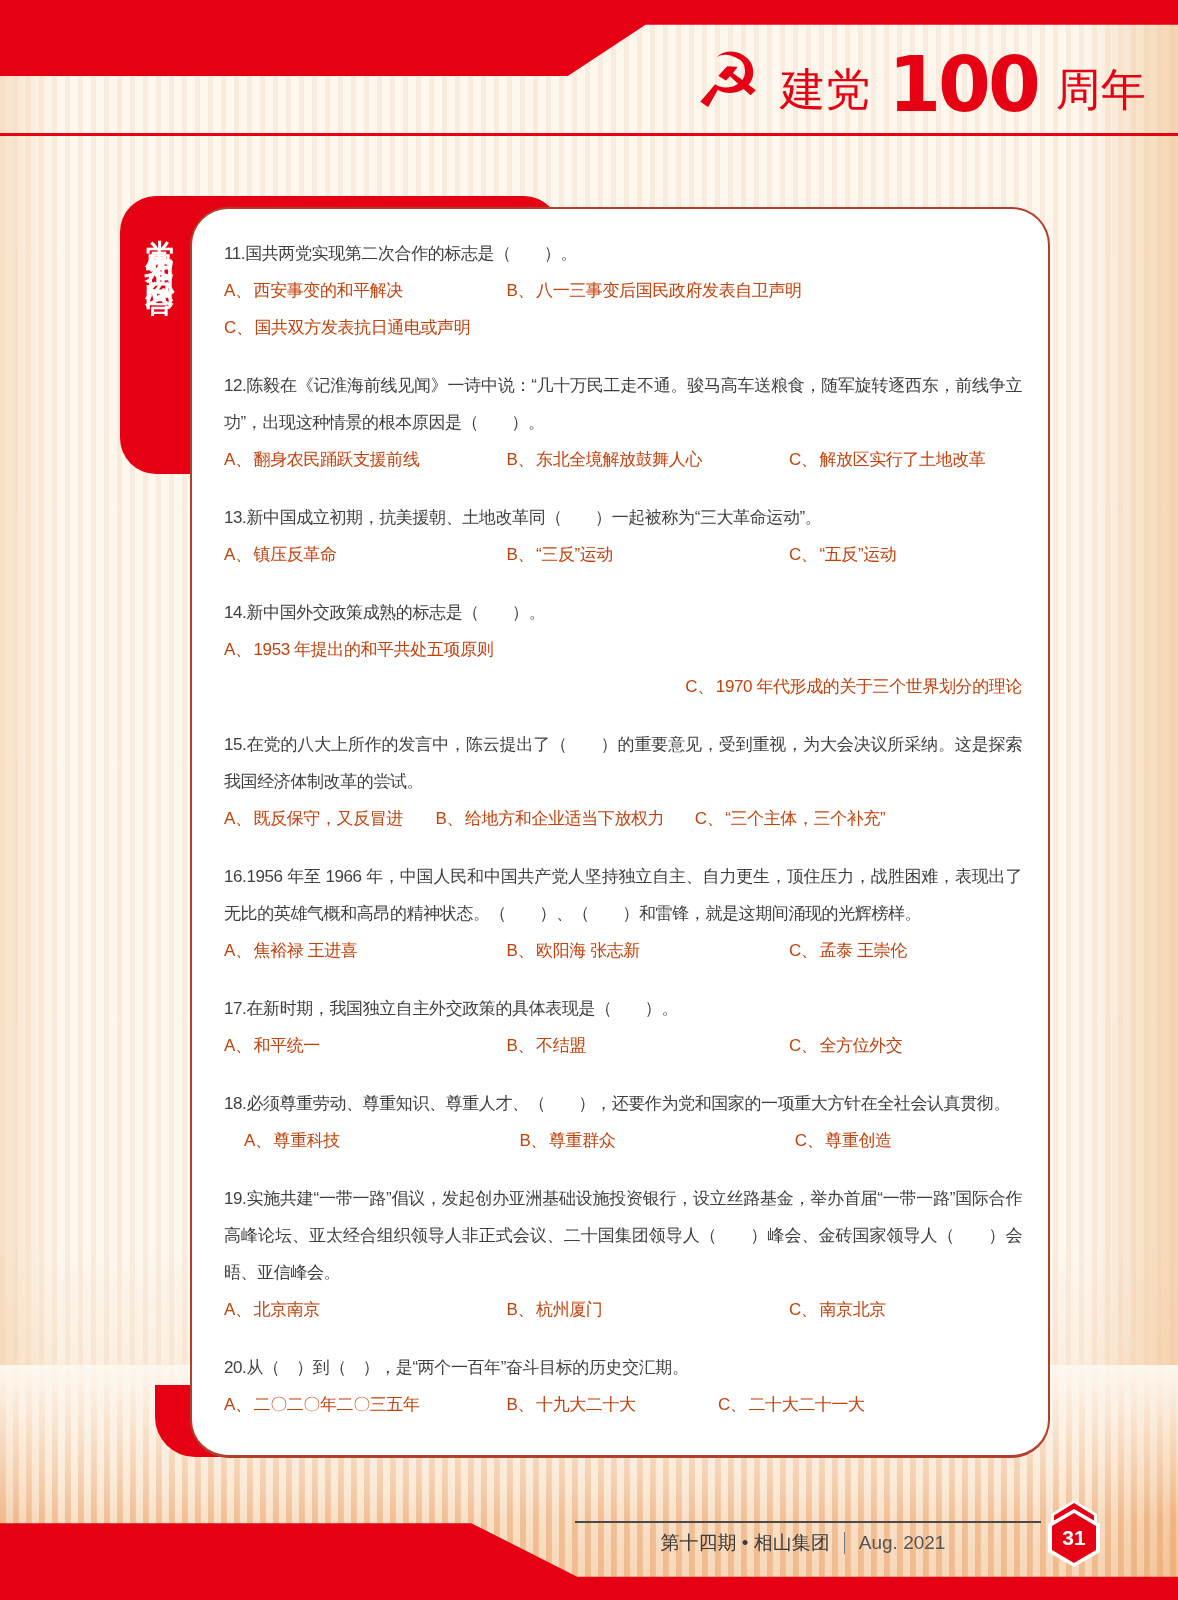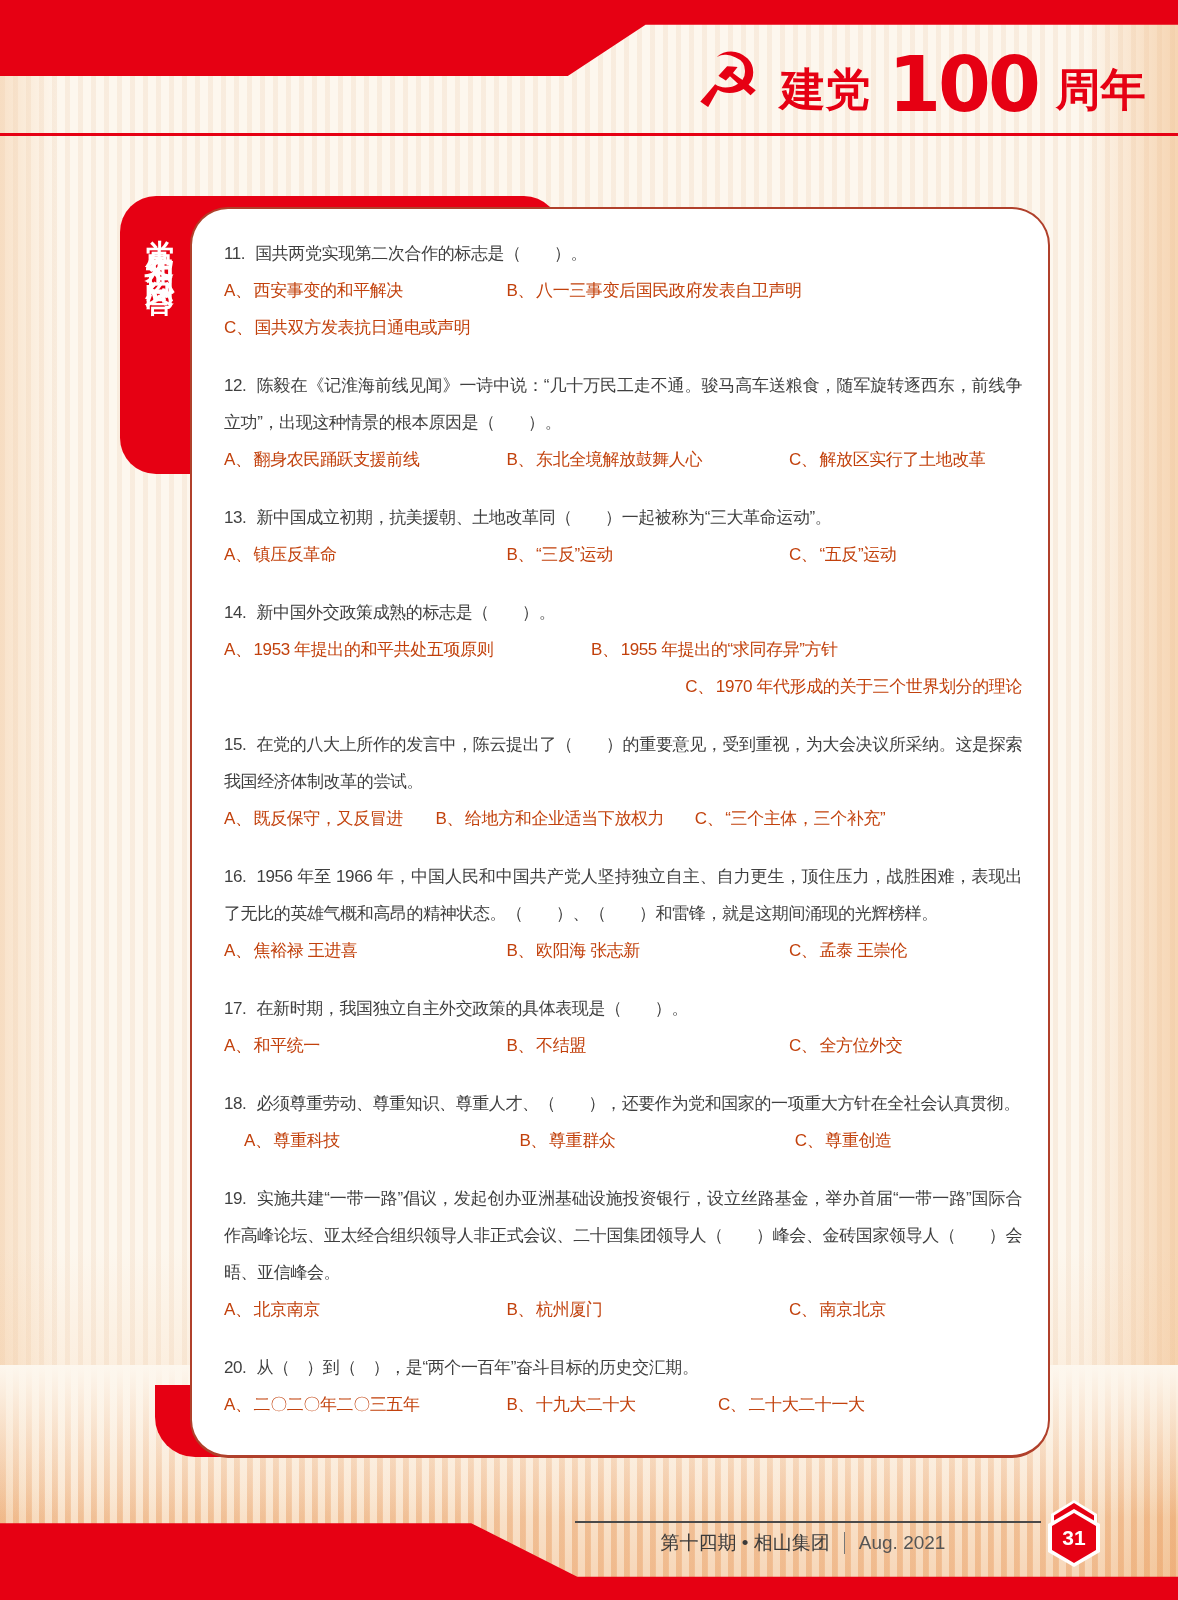--- a/index.html
+++ b/index.html
@@ -15,33 +15,33 @@
     background:
       linear-gradient(180deg,#fdf7ee 0,rgba(253,247,238,0) 72%),
       repeating-linear-gradient(90deg, rgba(233,150,85,0.38) 0 6px, rgba(253,247,238,0) 6px 13px);}
   
   .top-band{position:absolute;left:0;top:0;width:1178px;height:80px;background:#e60013;z-index:2;
     clip-path:polygon(0 0,100% 0,100% 31%,54.8% 31%,48.2% 95%,0 95%);}
   .top-rule{position:absolute;left:0;top:133px;width:1178px;height:3px;background:#e60013;z-index:2;}
   
   .brand{position:absolute;left:694px;top:40px;height:76px;display:flex;align-items:flex-end;gap:18px;z-index:3;color:#e60013;}
   .brand .emblem{font-size:76px;line-height:70px;font-family:"DejaVu Sans",sans-serif;}
-  .brand .t1,.brand .t3{font-size:45px;font-weight:700;line-height:52px;}
+  .brand .t1,.brand .t3{font-size:45px;font-weight:400;line-height:52px;}
   .brand .t2{font-size:76px;font-weight:900;line-height:62px;letter-spacing:-3px;font-family:"DejaVu Sans",sans-serif;}
   
   .side-tab{position:absolute;left:120px;top:196px;width:440px;height:278px;background:#e60013;border-radius:36px;z-index:2;}
   .side-tab-label{position:absolute;left:133px;top:216px;width:54px;z-index:2;writing-mode:vertical-rl;text-orientation:upright;
     color:#fff;font-size:29px;font-weight:700;letter-spacing:8px;line-height:54px;}
   .corner-red{position:absolute;left:155px;top:1385px;width:110px;height:72px;background:#e60013;border-radius:0 0 0 40px;z-index:2;}
   
   .card{position:absolute;left:190px;top:207px;width:860px;height:1251px;box-sizing:border-box;z-index:3;
     background:#fff;border:2px solid #b0402b;border-bottom-width:3px;border-radius:38px;
     padding:26px 26px 18px 32px;}
   .q-text{margin:0;color:#3f3f3f;font-size:17px;line-height:37px;letter-spacing:-0.4px;text-align:justify;}
-  .q-num{padding-right:10px;}
+  .q-num{}
   .opt-row{display:grid;color:#c2410c;font-size:17px;line-height:37px;letter-spacing:-0.4px;}
   .option{white-space:nowrap;overflow:hidden;}
   .opt-label{padding-right:2px;}
   .question{margin-bottom:21px;}
   .question:last-child{margin-bottom:0;}
   
   .footer-bar{position:absolute;left:575px;top:1521px;width:466px;height:40px;z-index:3;
     border-top:2px solid #4a4a4a;display:flex;align-items:center;justify-content:center;}
   .footer-issue{color:#3a3a3a;font-size:19px;}
   .footer-date{color:#555;font-size:19px;padding-right:10px;}
@@ -103,21 +103,20 @@
           <div class="opt-row" style="grid-template-columns: 35.4% 35.4% 29.2%;">
             <span class="option"><span class="opt-label">A、</span>镇压反革命</span>
             <span class="option"><span class="opt-label">B、</span>“三反”运动</span>
             <span class="option"><span class="opt-label">C、</span>“五反”运动</span>
           </div>
         </div>
         <div class="question">
           <p class="q-text"><span class="q-num">14.</span>新中国外交政策成熟的标志是（　　）。</p>
           <div class="opt-row" style="grid-template-columns: 46% 54%;">
             <span class="option"><span class="opt-label">A、</span>1953 年提出的和平共处五项原则</span>
-            <span class="option"><span class="opt-label">B、</span>1955 年提出的“求同存异”方针</span>
           </div>
           <div class="opt-row" style="grid-template-columns: 100%; text-align: right;">
             <span class="option"><span class="opt-label">C、</span>1970 年代形成的关于三个世界划分的理论</span>
           </div>
         </div>
         <div class="question">
           <p class="q-text"><span class="q-num">15.</span>在党的八大上所作的发言中，陈云提出了（　　）的重要意见，受到重视，为大会决议所采纳。这是探索我国经济体制改革的尝试。</p>
           <div class="opt-row" style="grid-template-columns: 26.5% 32.5% 41%;">
             <span class="option"><span class="opt-label">A、</span>既反保守，又反冒进</span>
             <span class="option"><span class="opt-label">B、</span>给地方和企业适当下放权力</span>

